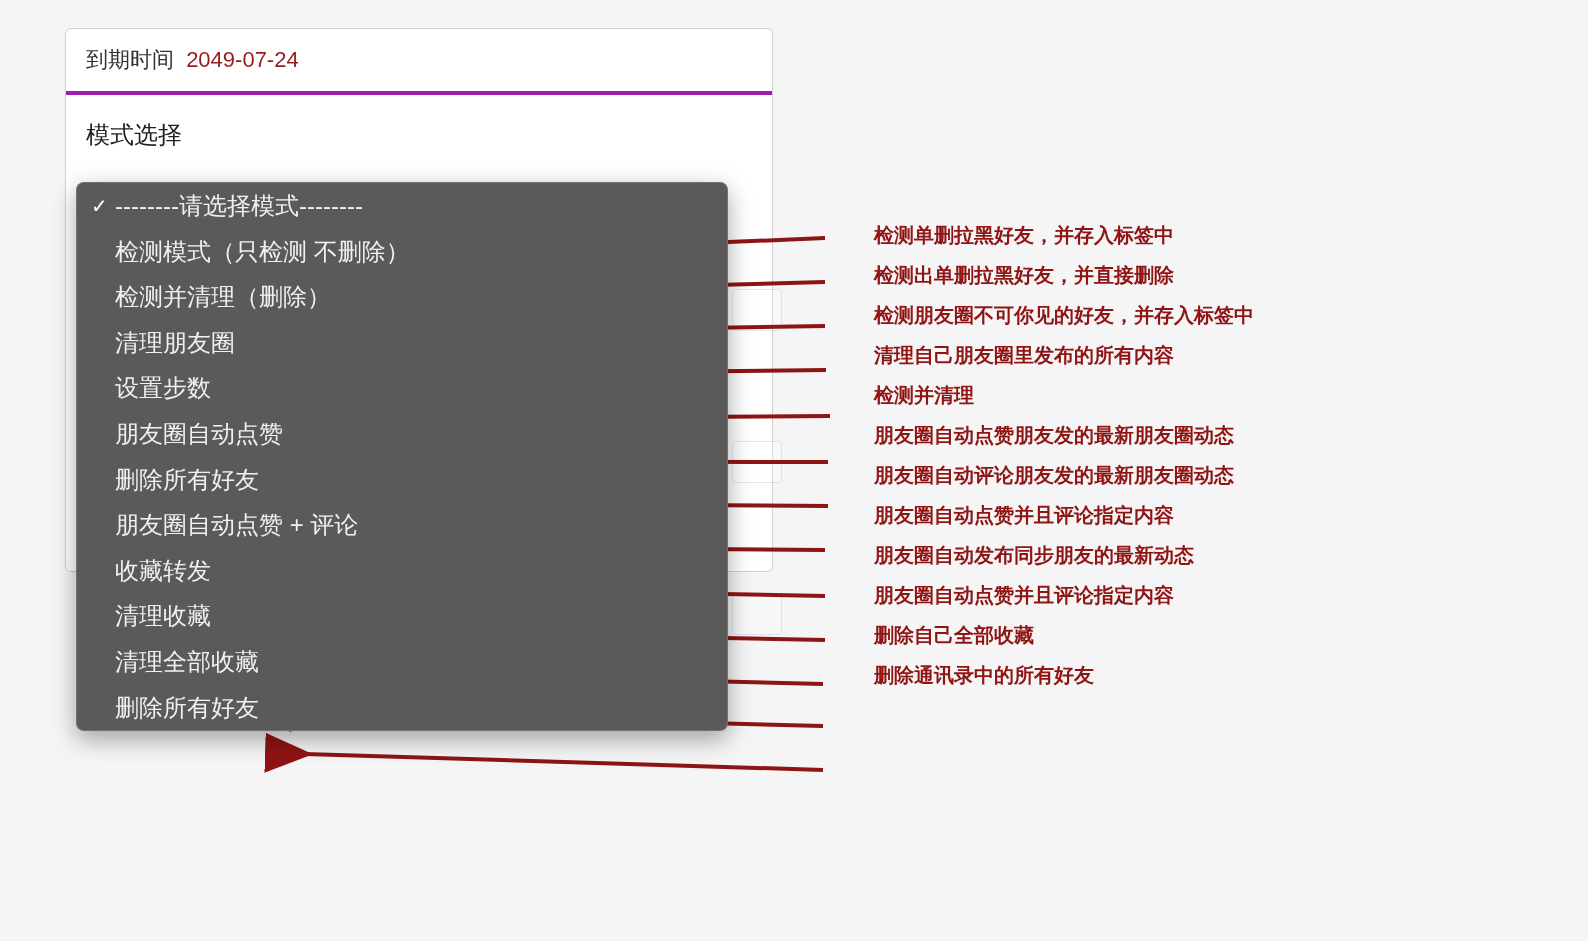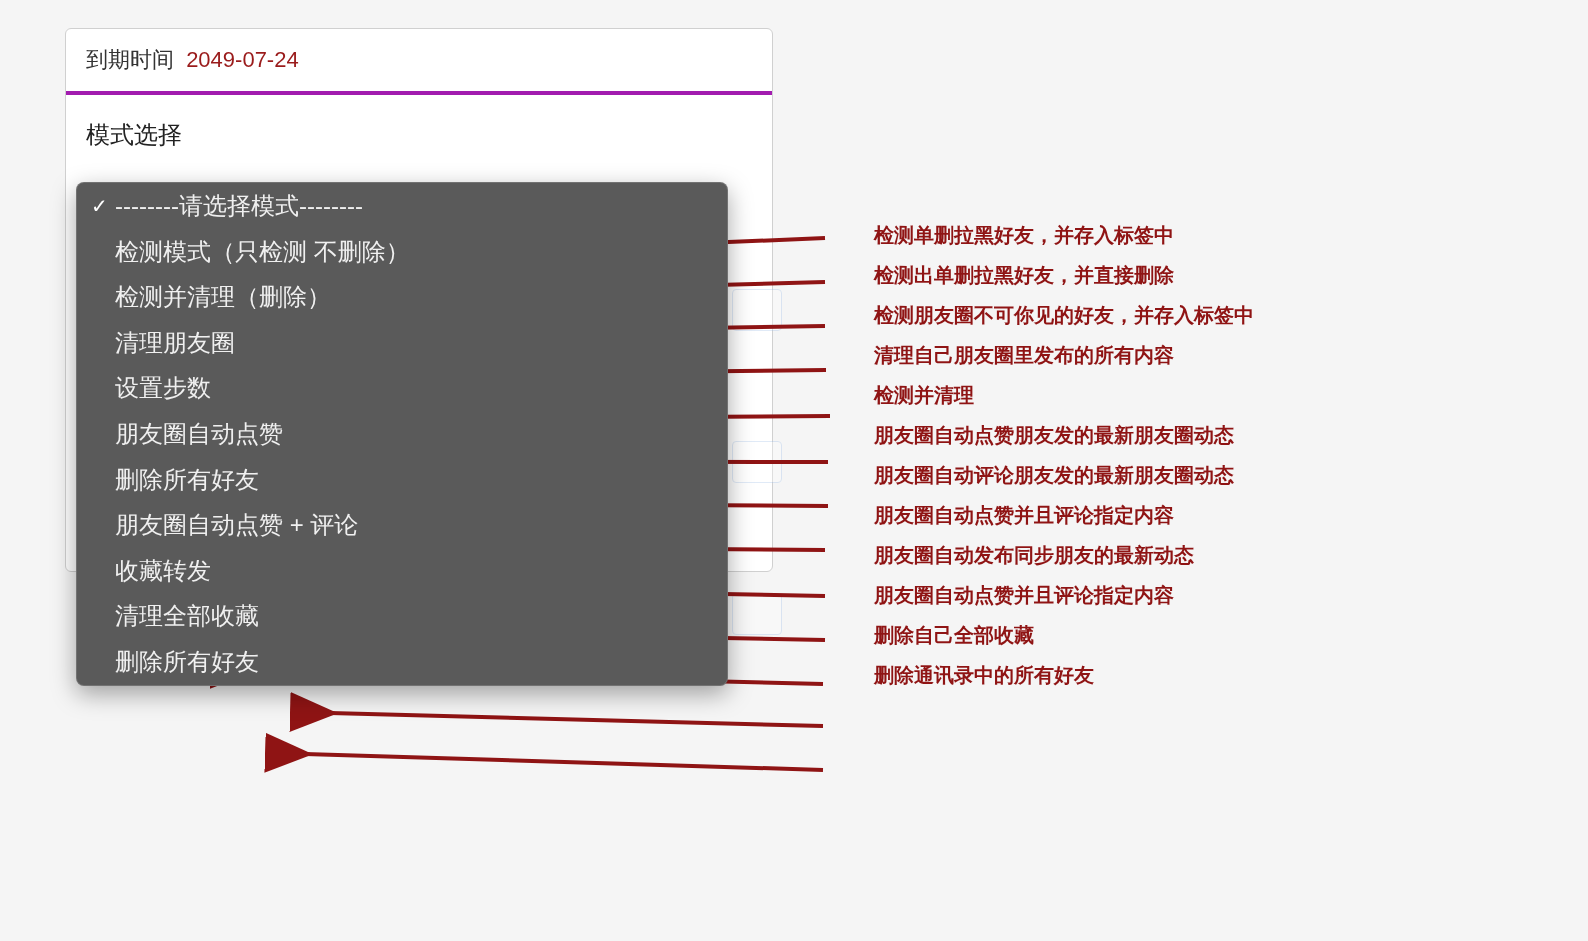--- a/index.html
+++ b/index.html
@@ -158,20 +158,24 @@
     <span class="dropdown-check"></span>
     <span class="dropdown-text">删除所有好友</span>
   </div>
   <div class="dropdown-item">
     <span class="dropdown-check"></span>
     <span class="dropdown-text">朋友圈自动点赞 + 评论</span>
   </div>
   <div class="dropdown-item">
     <span class="dropdown-check"></span>
     <span class="dropdown-text">收藏转发</span>
+  </div>
+  <div class="dropdown-item">
+    <span class="dropdown-check"></span>
+    <span class="dropdown-text">清理收藏</span>
   </div>
   <div class="dropdown-item">
     <span class="dropdown-check"></span>
     <span class="dropdown-text">清理全部收藏</span>
   </div>
   <div class="dropdown-item">
     <span class="dropdown-check"></span>
     <span class="dropdown-text">删除所有好友</span>
   </div>
 </div>

